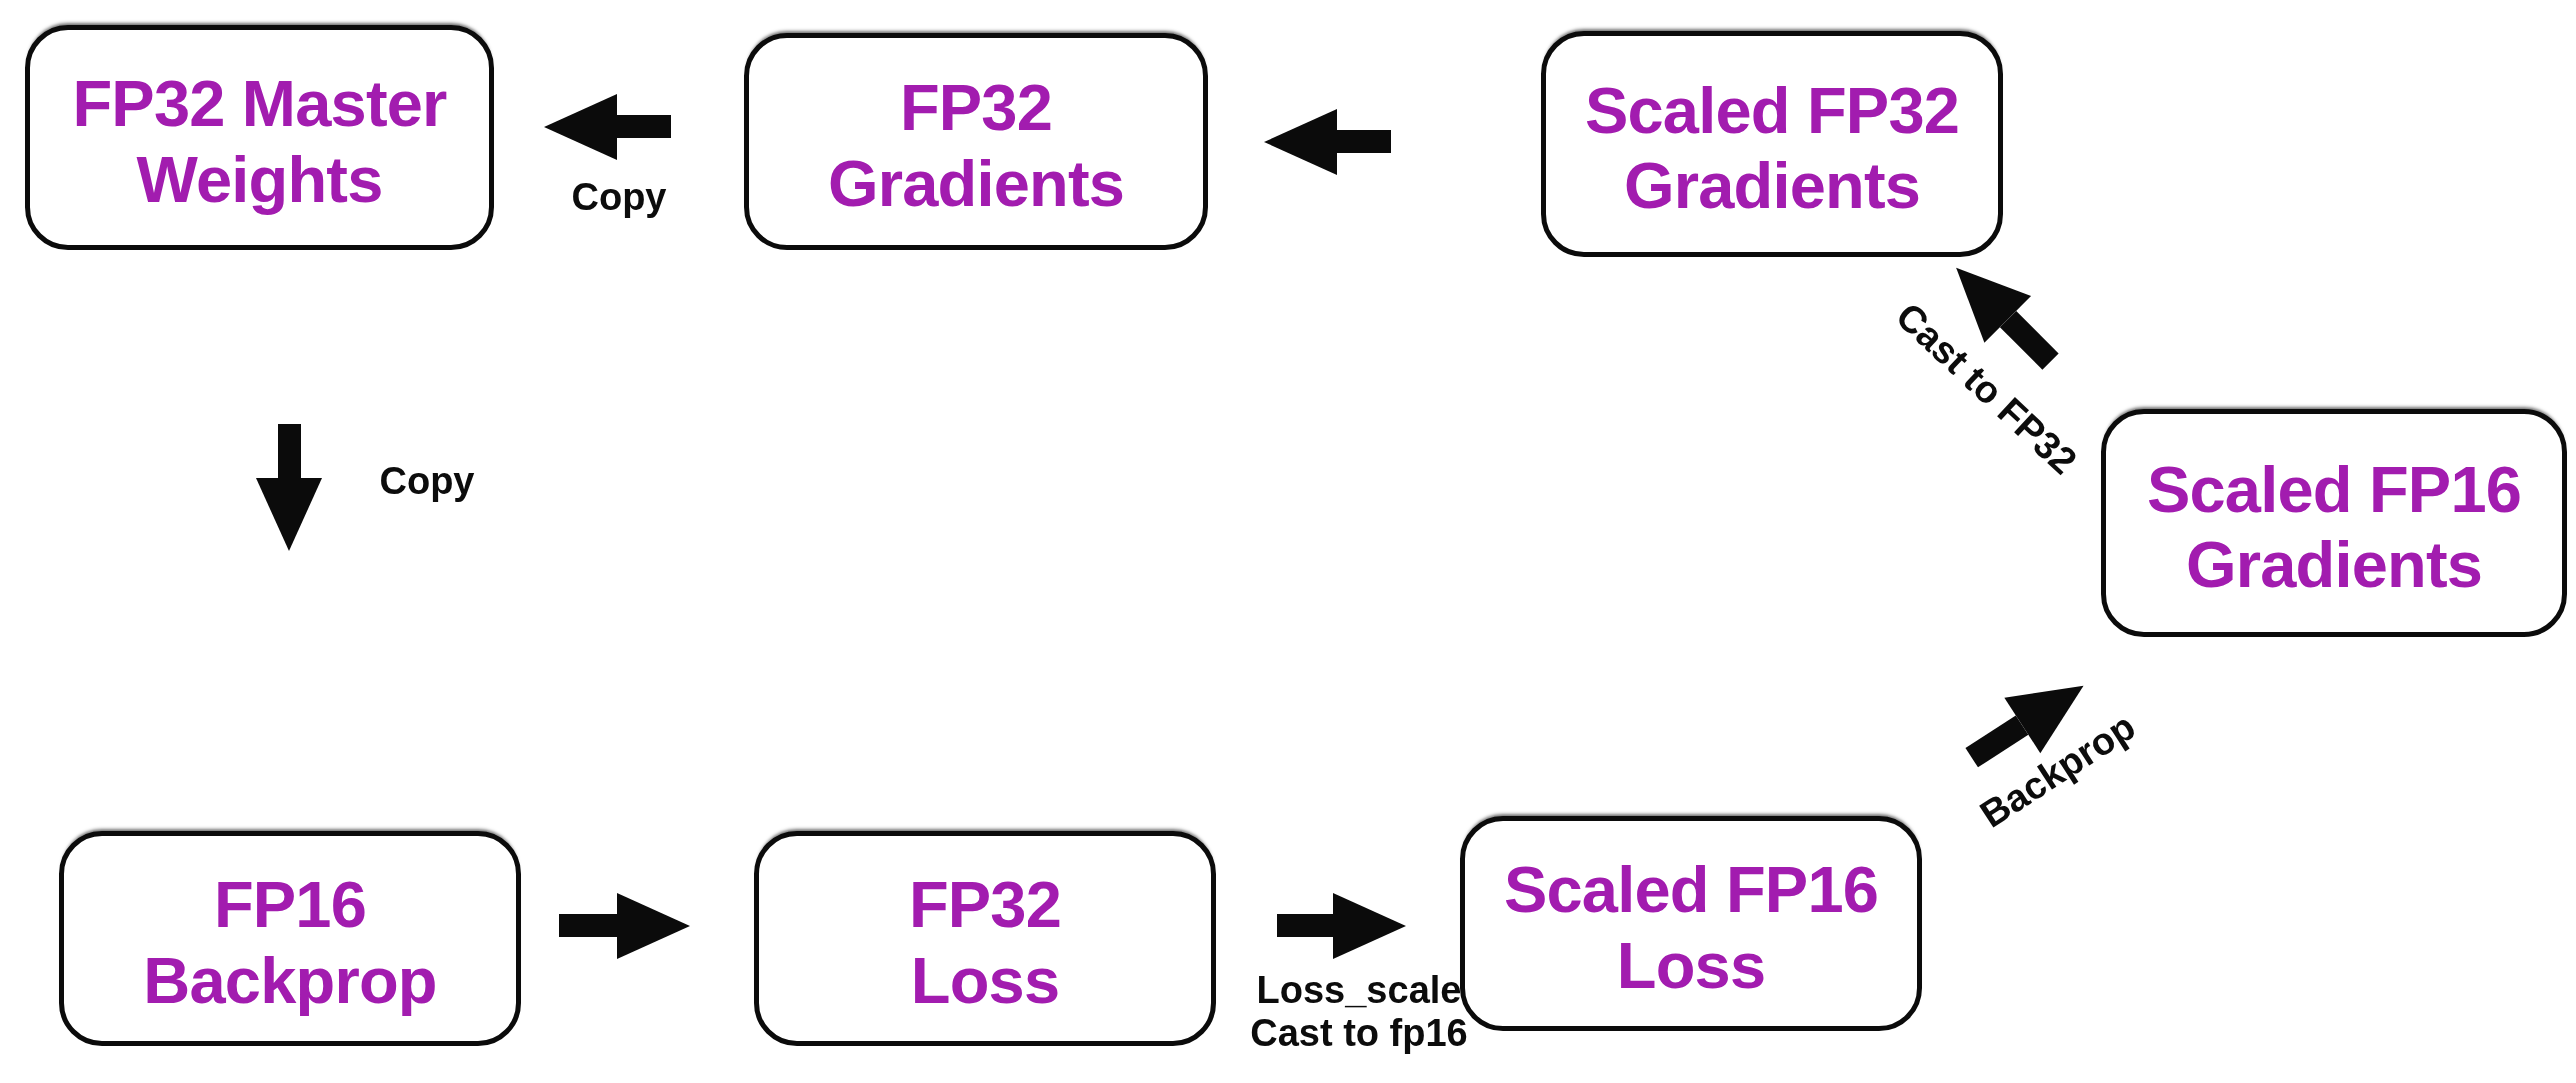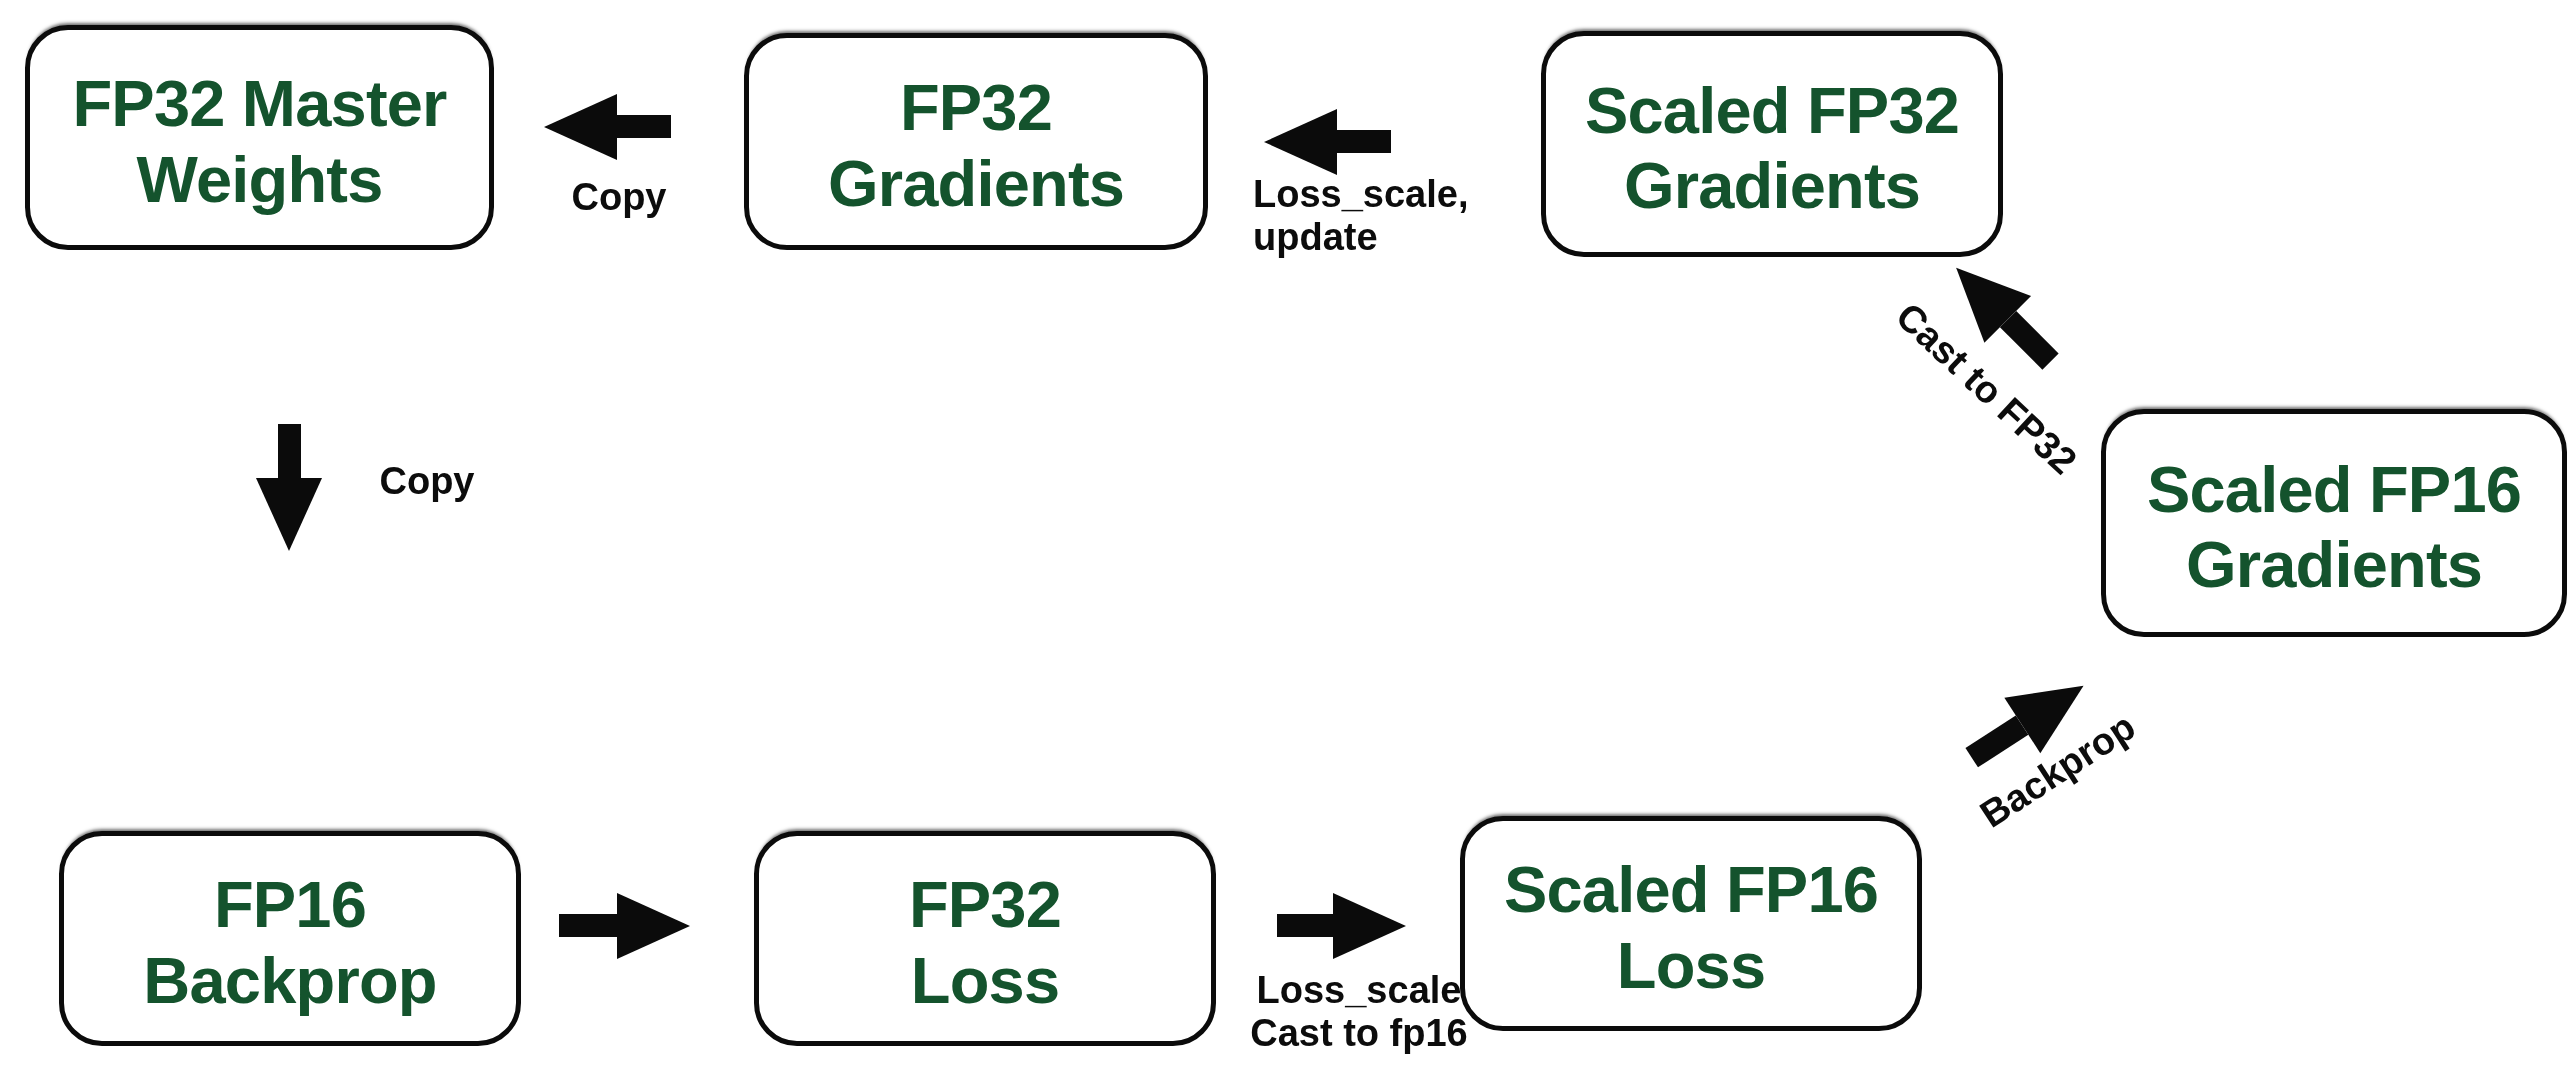--- a/index.html
+++ b/index.html
@@ -22,21 +22,21 @@
     justify-content: center;
     text-align: center;
     box-shadow: 0 -5px 3.3px -3.3px rgba(0,0,0,0.55);
   }
   .node-label {
     font-size: 65px;
     font-weight: 700;
     line-height: 1.16;
     letter-spacing: -0.8px;
     white-space: pre-line;
-    color: #14532d;
+    color: #a21caf;
     margin-top: 8px;
   }
   .edge-label {
     position: absolute;
     font-size: 38px;
     font-weight: 700;
     line-height: 1.14;
     white-space: pre-line;
     color: #0c0c0c;
   }
@@ -128,22 +128,20 @@
     <div class="head"></div>
   </div>
 
   <div class="block-arrow right" style="left:1961px; top:688px; width:133px; height:67px; transform:rotate(-33deg);">
     <div class="shaft"></div>
     <div class="head"></div>
   </div>
 
   <div class="edge-label" style="left:619px; top:198px; transform:translate(-50%,-50%);">Copy</div>
 
-  <div class="edge-label" style="left:1253px; top:173px; text-align:left;">Loss_scale,
-update</div>
 
   <div class="edge-label" style="left:1986px; top:389px; transform:translate(-50%,-50%) rotate(43deg); white-space:nowrap;">Cast to FP32</div>
 
   <div class="edge-label" style="left:427px; top:482px; transform:translate(-50%,-50%);">Copy</div>
 
 
   <div class="edge-label" style="left:1359px; top:969px; transform:translate(-50%,0); text-align:center;">Loss_scale
 Cast to fp16</div>
 
   <div class="edge-label" style="left:2058px; top:771px; transform:translate(-50%,-50%) rotate(-33deg); white-space:nowrap;">Backprop</div>

